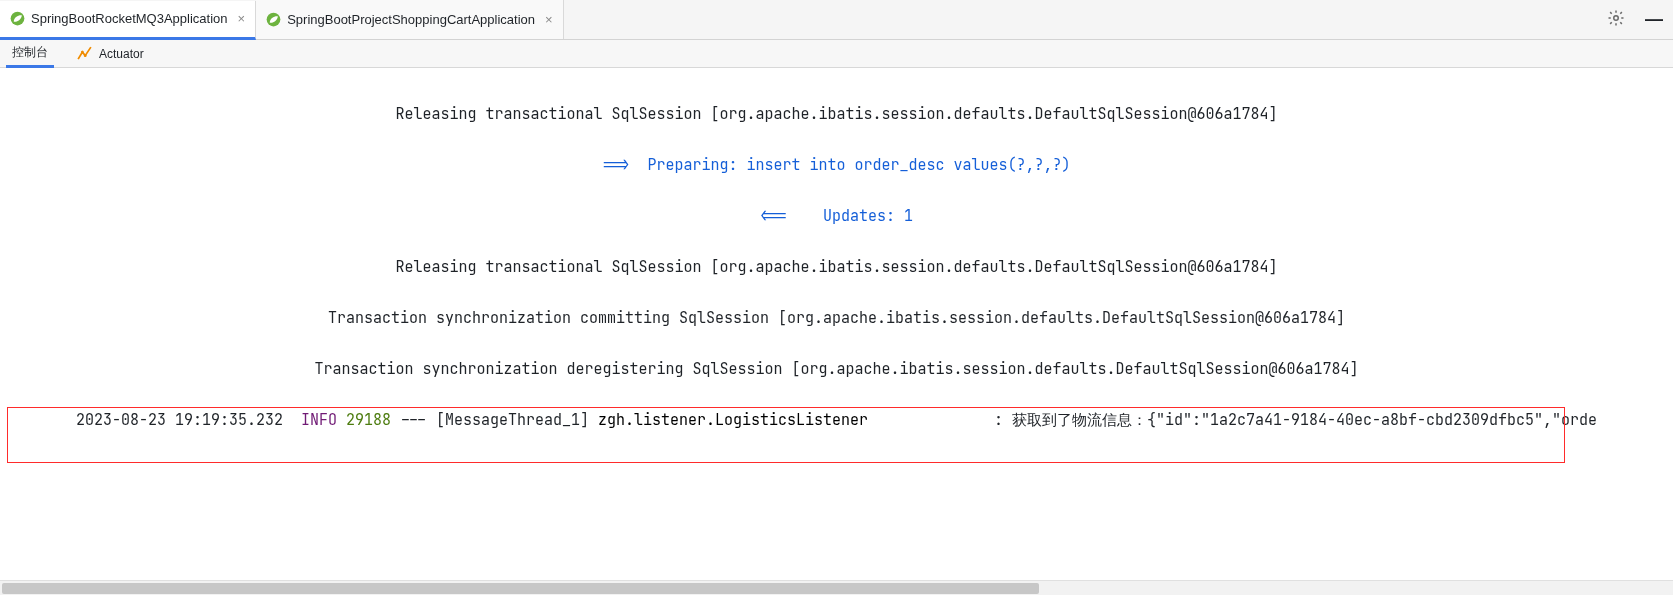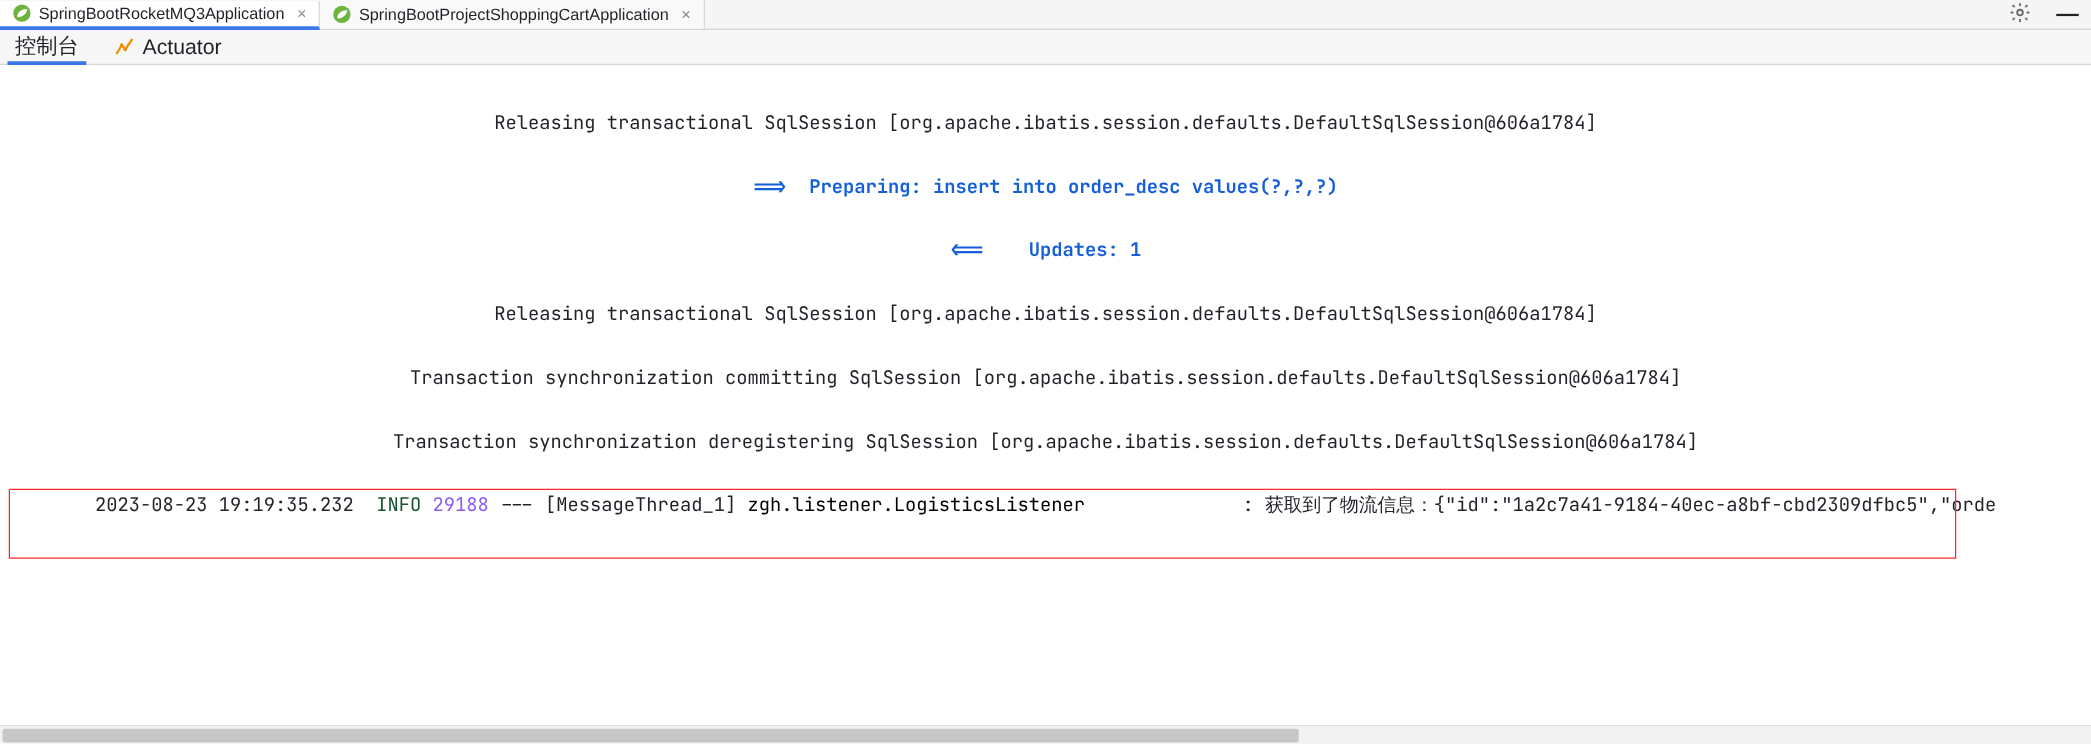--- a/index.html
+++ b/index.html
@@ -8,21 +8,21 @@
       background: #ffffff;
       color: #1f2328;
       font-size: 13px;
       overflow: hidden;
       width: 1673px;
       height: 595px;
     }
     .editor-tabs {
       display: flex;
       align-items: center;
-      height: 24px;
+      height: 40px;
       background: #f5f5f5;
       border-bottom: 1px solid #d3d3d3;
       position: relative;
     }
     .tab {
       display: flex;
       align-items: center;
       gap: 6px;
       padding: 0 10px;
       height: 100%;
@@ -64,21 +64,21 @@
       border-bottom: 1px solid #d8d8d8;
       padding-left: 6px;
       gap: 16px;
     }
     .ptab {
       display: flex;
       align-items: center;
       gap: 6px;
       height: 100%;
       padding: 0 6px;
-      font-size: 17px;
+      font-size: 12px;
       color: #1f2328;
       cursor: pointer;
     }
     .ptab.active {
       border-bottom: 3px solid #3b78e7;
       margin-bottom: -1px;
     }
     .actuator-icon svg { display: block; }
     .console-area {
       padding: 8px 14px 6px 14px;
@@ -89,23 +89,23 @@
       white-space: pre;
       overflow: hidden;
       position: relative;
     }
     .line { display: block; text-align: center; }
     .highlight-box {
       position: absolute;
       border: 1.5px solid #ff2b2b;
       pointer-events: none;
     }
-    .blue-bold { color: #155fd8; font-weight: 700; }
-    .green { color: #14532d; }
-    .magenta { color: #8b5cf6; }
+    .blue-bold { color: #155fd8; font-weight: 400; }
+    .green { color: #701a75; }
+    .magenta { color: #4d7c0f; }
     .teal { color: #000000; }
     .bottom-scrollbar {
       position: absolute;
       bottom: 0;
       left: 0;
       right: 0;
       height: 15px;
       background: #f2f2f2;
       border-top: 1px solid #e0e0e0;
     }

